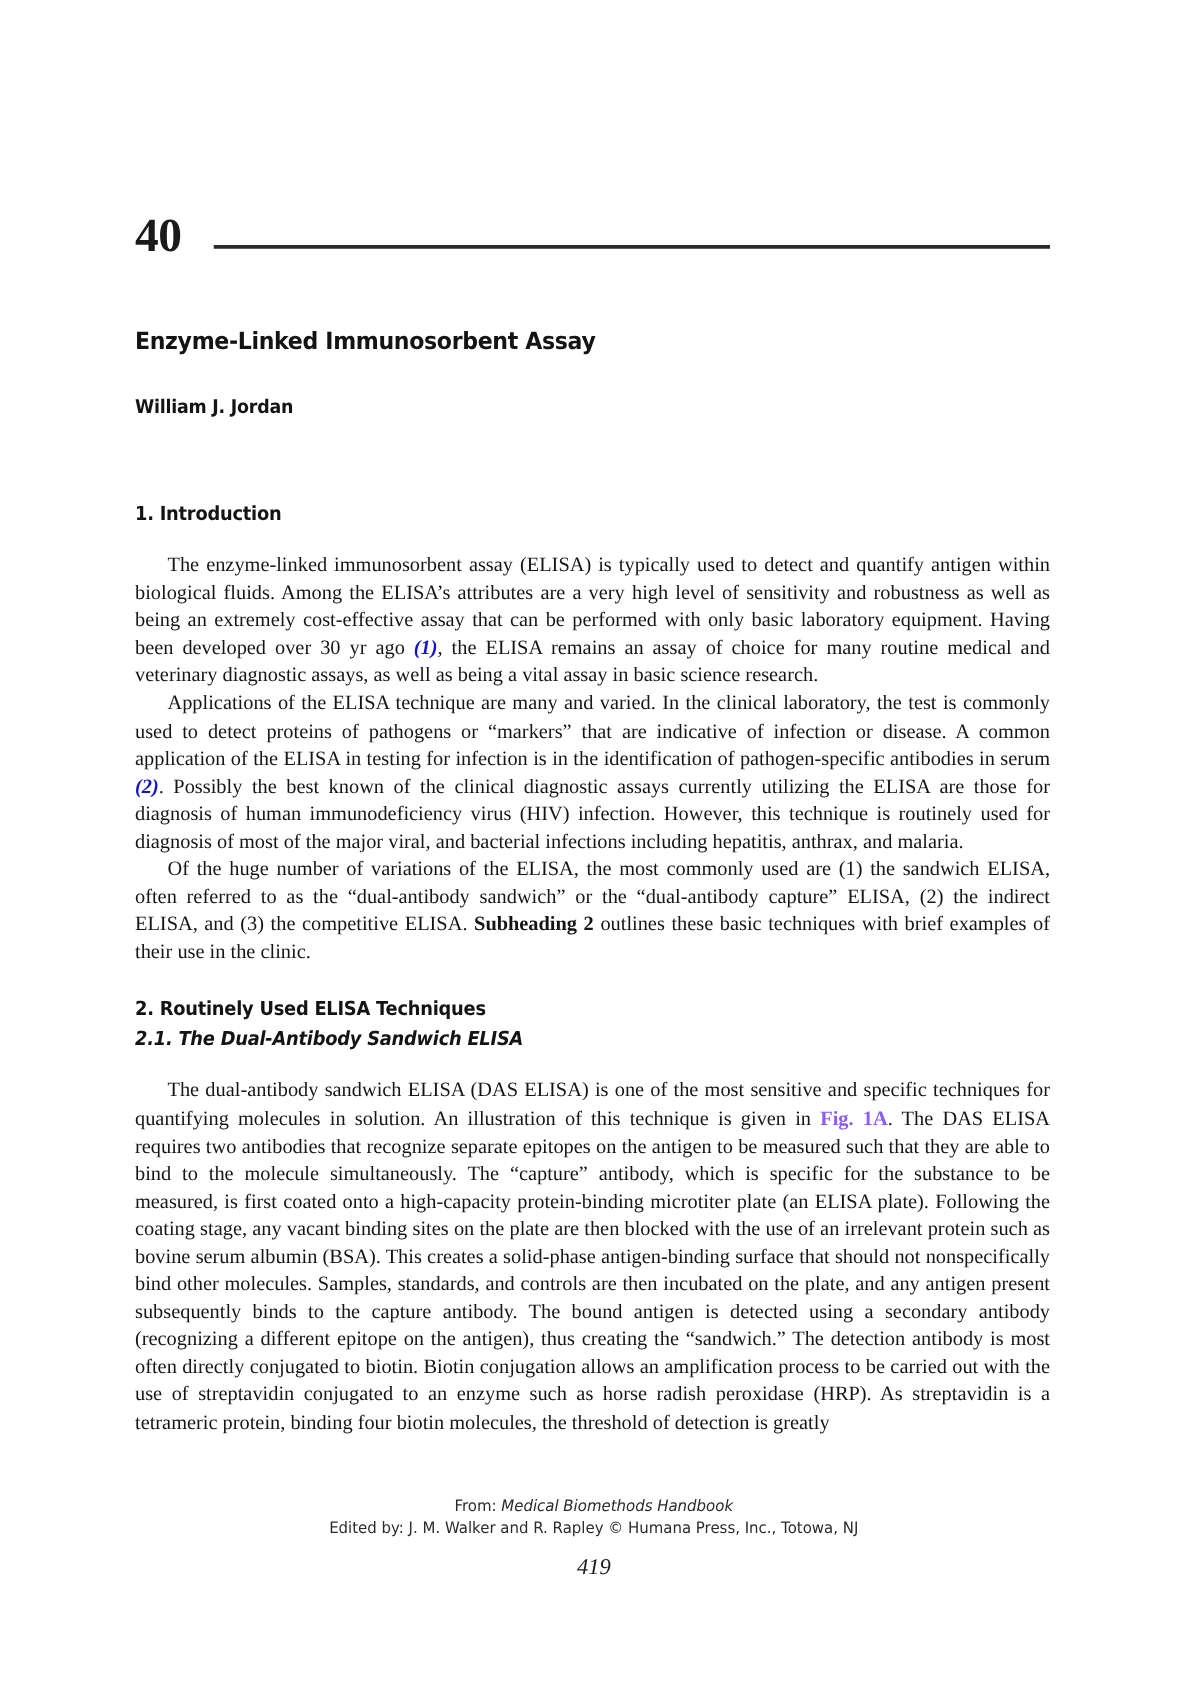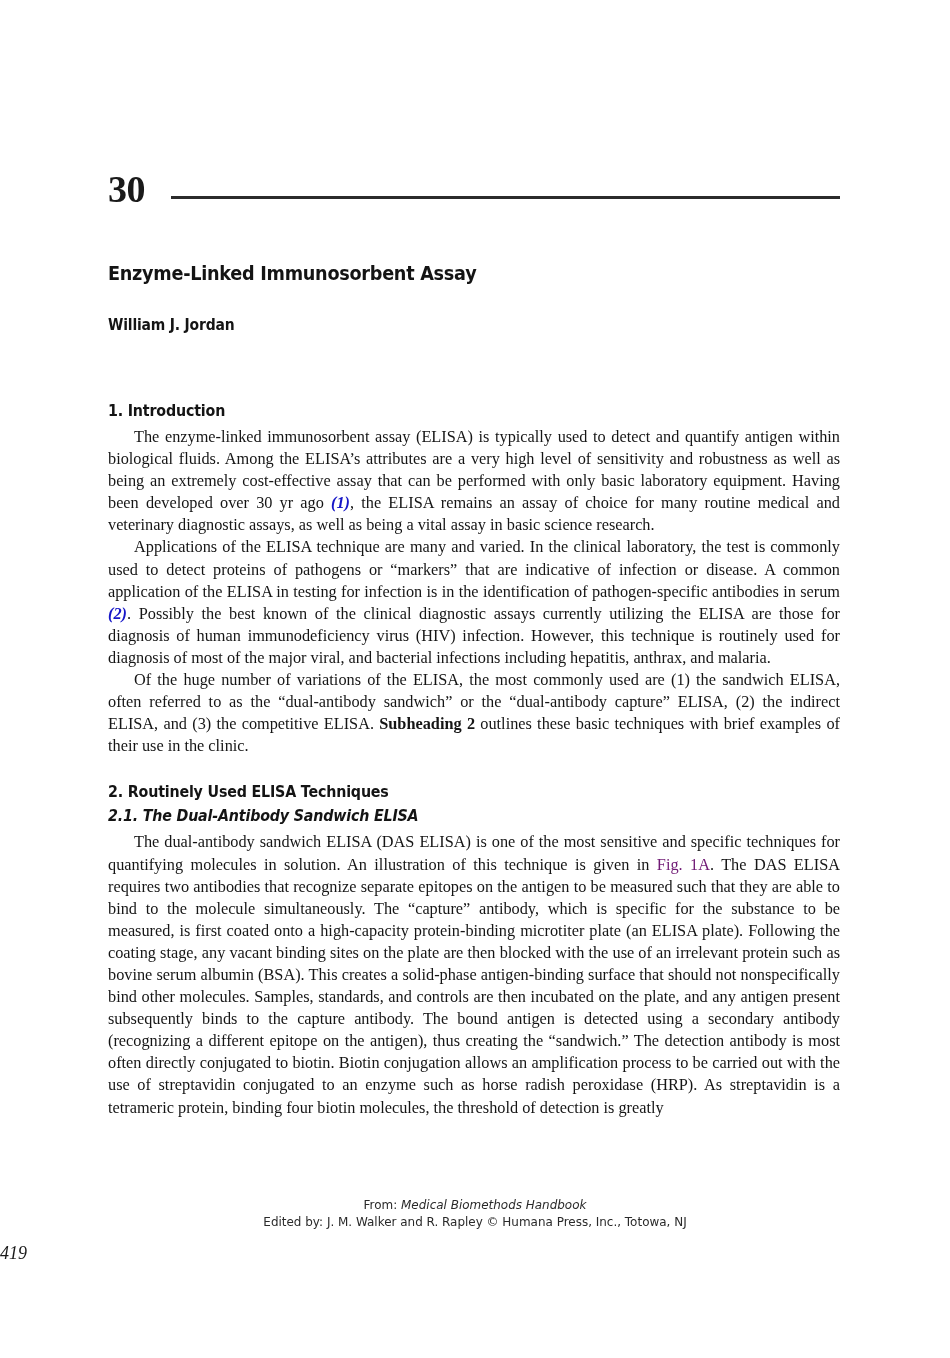--- a/index.html
+++ b/index.html
@@ -98,31 +98,31 @@
     font-size: 16.3px;
     line-height: 22.1px;
     text-align: justify;
     text-justify: inter-word;
     margin: 0;
     text-indent: 26px;
     color: #151515;
     -webkit-hyphens: none;
     hyphens: none;
   }
-  p.body.after-head { margin-top: 6px; }
+  p.body.after-head { margin-top: 21px; }
   p.body.tight { margin-top: 0; }
 
   .ref {
     color: #1616c8;
     font-weight: bold;
     font-style: italic;
   }
   .figref {
-    color: #701a75;
-    font-weight: normal;
+    color: #8b5cf6;
+    font-weight: bold;
   }
   .bold-serif { font-weight: bold; margin-top: 33px; }
 
   
   .footer {
     position: absolute;
     left: 0;
     right: 0;
     top: 1196px;
     text-align: center;
@@ -131,35 +131,35 @@
     line-height: 17px;
     color: #2a2a2a;
     transform: scaleX(0.95);
   }
   .footer .ital { font-style: italic; }
   .page-number {
     position: absolute;
     left: 0;
     right: 0;
     top: 1243px;
-    text-align: left;
+    text-align: center;
     font-family: "Liberation Serif", "DejaVu Serif", serif;
     font-style: italic;
     font-size: 18px;
     color: #1a1a1a;
   }
 </style>
 </head>
 <body>
 
 <div class="page">
   <div class="content">
 
     <div class="chapter-head">
-      <div class="chapter-num">30</div>
+      <div class="chapter-num">40</div>
       <div class="chapter-rule"></div>
     </div>
 
     <div class="chapter-title">Enzyme-Linked Immunosorbent Assay</div>
     <div class="chapter-author">William J. Jordan</div>
 
     <div class="sec-h1 first">1. Introduction</div>
 
     <p class="body after-head"><span>The enzyme-linked immunosorbent assay (ELISA) is typically used to detect and quantify antigen within biological fluids. Among the ELISA’s attributes are a very high level of sensitivity and robustness as well as being an extremely cost-effective assay that can be performed with only basic laboratory equipment. Having been developed over 30 yr ago </span><span class="ref">(1)</span><span>, the ELISA remains an assay of choice for many routine medical and veterinary diagnostic assays, as well as being a vital assay in basic science research.</span></p>
 

